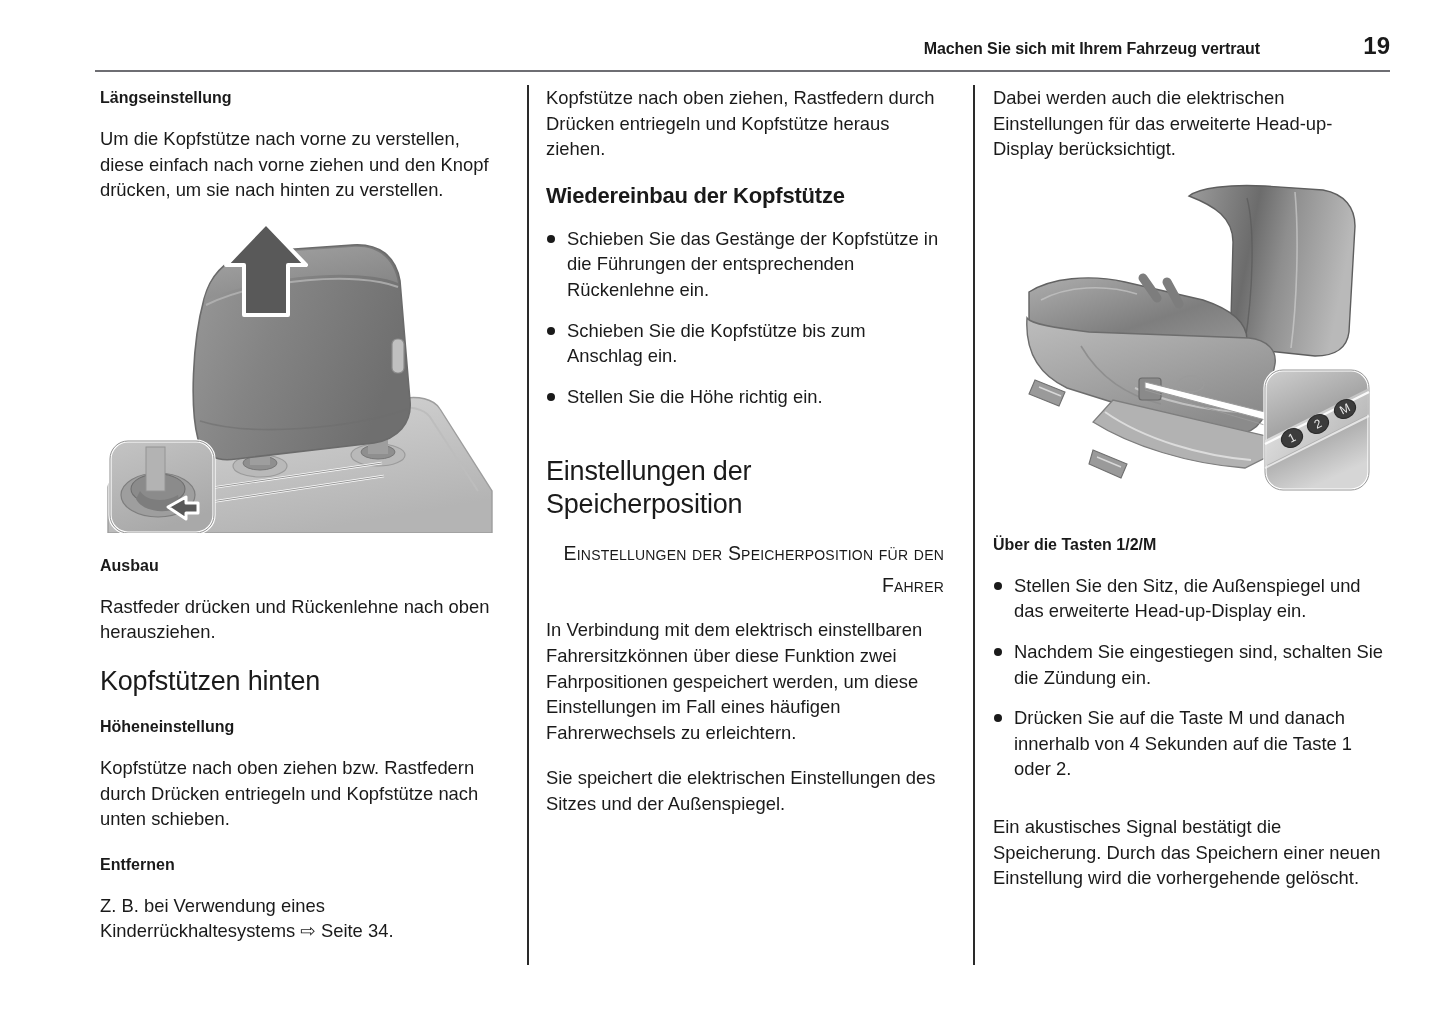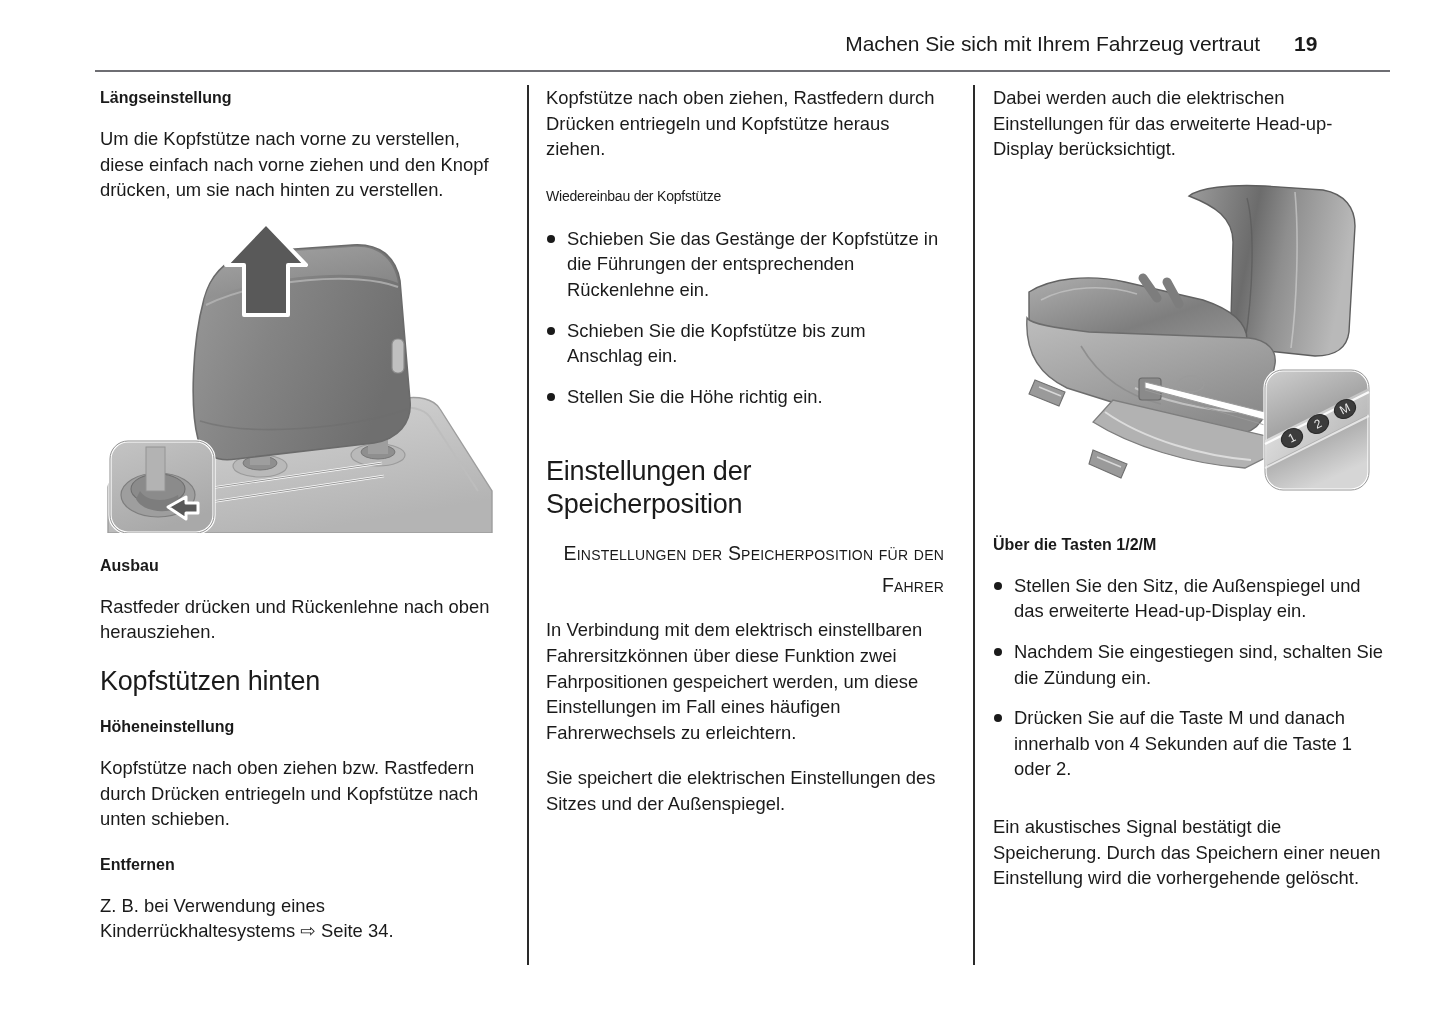--- a/index.html
+++ b/index.html
@@ -24,30 +24,31 @@
     width: 1295px;
     height: 42px;
   }
   .header-row {
     display: flex;
     align-items: baseline;
     justify-content: flex-end;
     height: 34px;
   }
   .header-title {
-    font-size: 21px;
-    font-weight: normal;
+    font-size: 16px;
+    font-weight: bold;
     letter-spacing: -0.1px;
     white-space: nowrap;
     margin-left: 13px;
   }
   .header-pageno {
-    font-size: 21px;
+    font-size: 24px;
     font-weight: bold;
     width: 96px;
+    text-align: right;
     margin-left: 34px;
   }
   .header-rule {
     position: absolute;
     left: 0;
     top: 38px;
     width: 1295px;
     height: 2px;
     background: #6e6e73;
   }
@@ -97,23 +98,23 @@
   }
   .chapter-head {
     font-size: 27px;
     line-height: 33px;
     font-weight: normal;
     margin-top: 6px;
     margin-bottom: 16px;
     letter-spacing: -0.2px;
   }
   .section-head {
-    font-size: 14px;
+    font-size: 22px;
     line-height: 28px;
-    font-weight: normal;
+    font-weight: bold;
     margin-top: 6px;
     margin-bottom: 16px;
     letter-spacing: -0.2px;
   }
   .smallcaps-head {
     font-size: 19.5px;
     line-height: 32px;
     font-variant: small-caps;
     font-weight: normal;
     margin-top: 4px;

